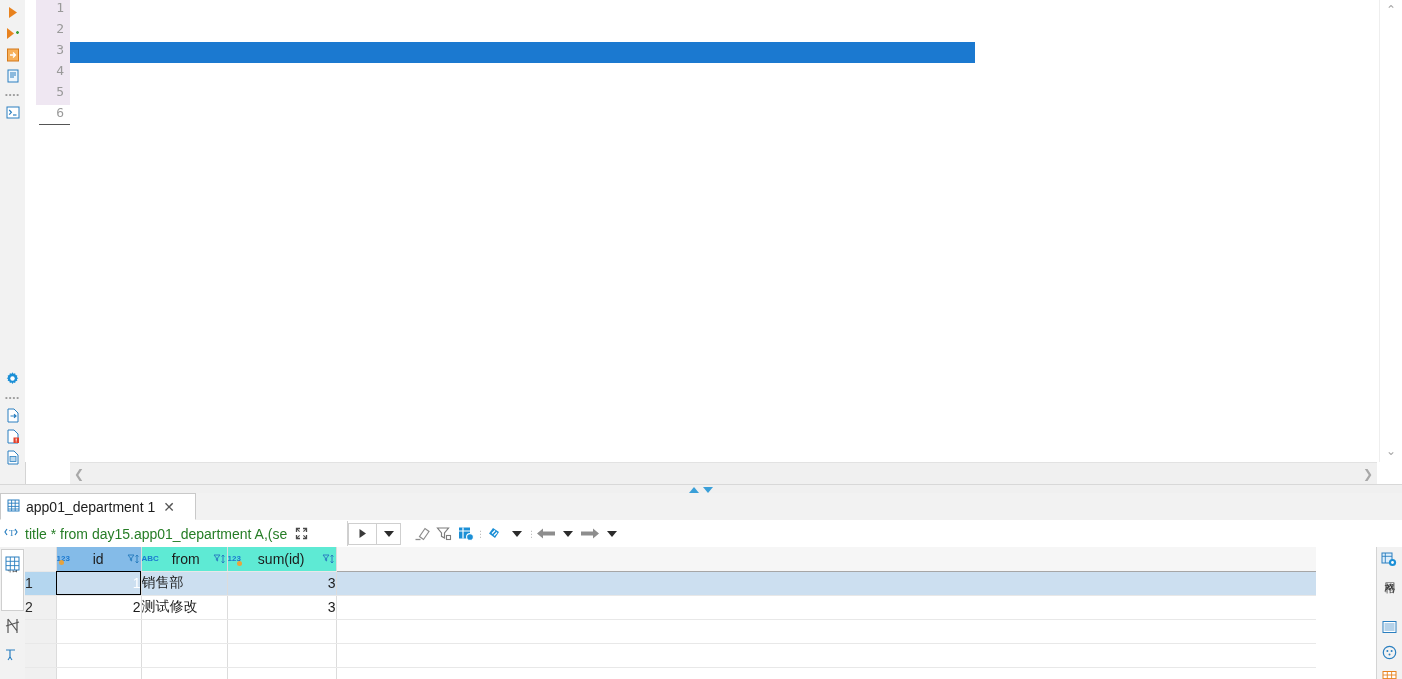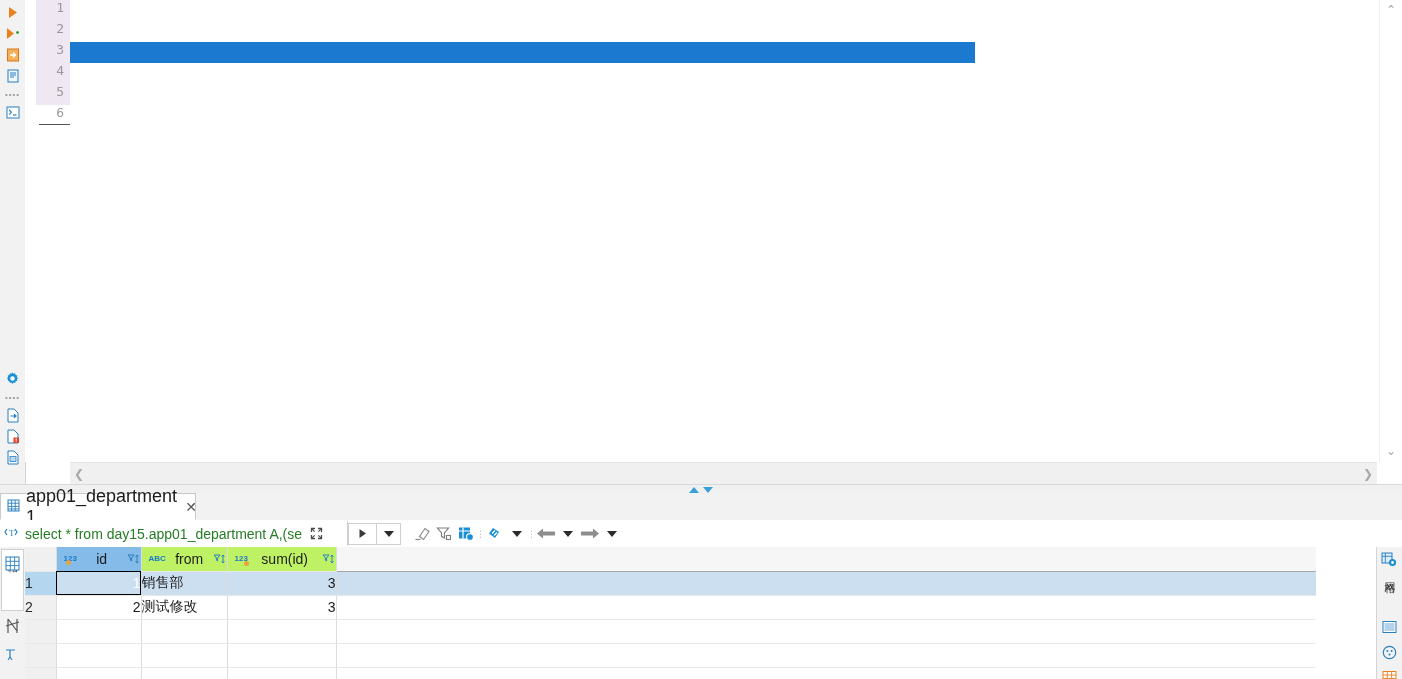--- a/index.html
+++ b/index.html
@@ -71,21 +71,21 @@
   
   .tabbar{
     position:absolute;left:0;top:493px;width:1402px;height:27px;
     background:#f2f2f2;border-bottom:1px solid #c9c9c9;
   }
   .rtab{
     position:absolute;left:0;top:0;height:27px;padding:0 8px 0 6px;
     background:#ffffff;border:1px solid #c9c9c9;border-bottom:1px solid #ffffff;
     display:flex;align-items:center;gap:6px;box-sizing:border-box;
   }
-  .rtab-title{font-size:18px;color:#1c1c1c;}
+  .rtab-title{font-size:14px;color:#1c1c1c;}
   .rtab-close{color:#555;font-size:14px;line-height:1;cursor:pointer;padding:0 2px;}
 
   
   .filterbar{
     position:absolute;left:0;top:520px;width:1402px;height:27px;
     background:#ffffff;border-bottom:1px solid #cfcfcf;
     display:flex;align-items:center;
   }
   .fq{
     display:flex;align-items:center;gap:5px;height:25px;
@@ -136,25 +136,25 @@
   table.dg{border-collapse:collapse;table-layout:fixed;}
   table.dg th,table.dg td{
     font-size:14px;font-weight:normal;padding:0;margin:0;
     border-right:1px solid #dcdcdc;border-bottom:1px solid #e8e8e8;
     height:24px;box-sizing:border-box;overflow:hidden;white-space:nowrap;
   }
   th.rowhdr-corner{
     width:31px;background:#f0f0f0;border-right:1px solid #a6a6a6;border-bottom:1px solid #a6a6a6;
   }
   th.colhdr{
-    background:#bef264;border-bottom:1px solid #a6a6a6;border-right:1px solid #c2c2c2;
+    background:#5eead4;border-bottom:1px solid #a6a6a6;border-right:1px solid #c2c2c2;
     padding:0 4px;
   }
   th.colhdr.sel{background:#84bbe8;}
-  .hdrin{display:flex;align-items:center;gap:4px;height:22px;padding-left:7px;}
+  .hdrin{display:flex;align-items:center;gap:4px;height:22px;}
   .hdr-name{flex:1;font-size:14px;color:#1c1c1c;}
   .typeico{font-size:8px;font-weight:bold;color:#1b79d0;line-height:1;position:relative;}
   .typeico.abc{color:#1b79d0;}
   .keydot{position:absolute;left:2px;top:5px;width:5px;height:5px;border-radius:50%;background:#e8a33d;}
   .sortico{width:14px;height:14px;display:flex;align-items:center;justify-content:center;cursor:pointer;}
   td.rowhdr{
     width:31px;background:#f0f0f0;text-align:left;padding-left:5px;color:#2b2b2b;
     border-right:1px solid #a6a6a6;border-bottom:1px solid #a6a6a6;font-size:14px;
   }
   td.rowhdr.sel{background:#b4d6ef;}
@@ -281,21 +281,21 @@
   </div>
 
   <div class="filterbar">
     <div class="fq">
       <span>
         <svg width="16" height="14" viewBox="0 0 16 14">
             <path d="M3 4 L1 7 L3 10M11 4 L13 7 L11 10" stroke="#2a7fc0" stroke-width="1.2" fill="none"></path>
             <text x="5" y="10.5" font-size="9" fill="#2a7fc0" font-family="serif">T</text>
           </svg>
       </span>
-      <span class="fq-text">select * from day15.app01_department A,(se</span>
+      <span class="fq-text">title * from day15.app01_department A,(se</span>
       <span class="fq-expand">
         <svg width="13" height="13" viewBox="0 0 13 13">
             <path d="M1.5 5V1.5H5M8 1.5h3.5V5M11.5 8v3.5H8M5 11.5H1.5V8" stroke="#4a4a4a" stroke-width="1.3" fill="none"></path>
             <path d="M1.8 1.8 L4.6 4.6M11.2 1.8 L8.4 4.6M11.2 11.2 L8.4 8.4M1.8 11.2 L4.6 8.4" stroke="#4a4a4a" stroke-width="1.1"></path>
           </svg>
       </span>
     </div>
 
 
     <div class="fbtns">

